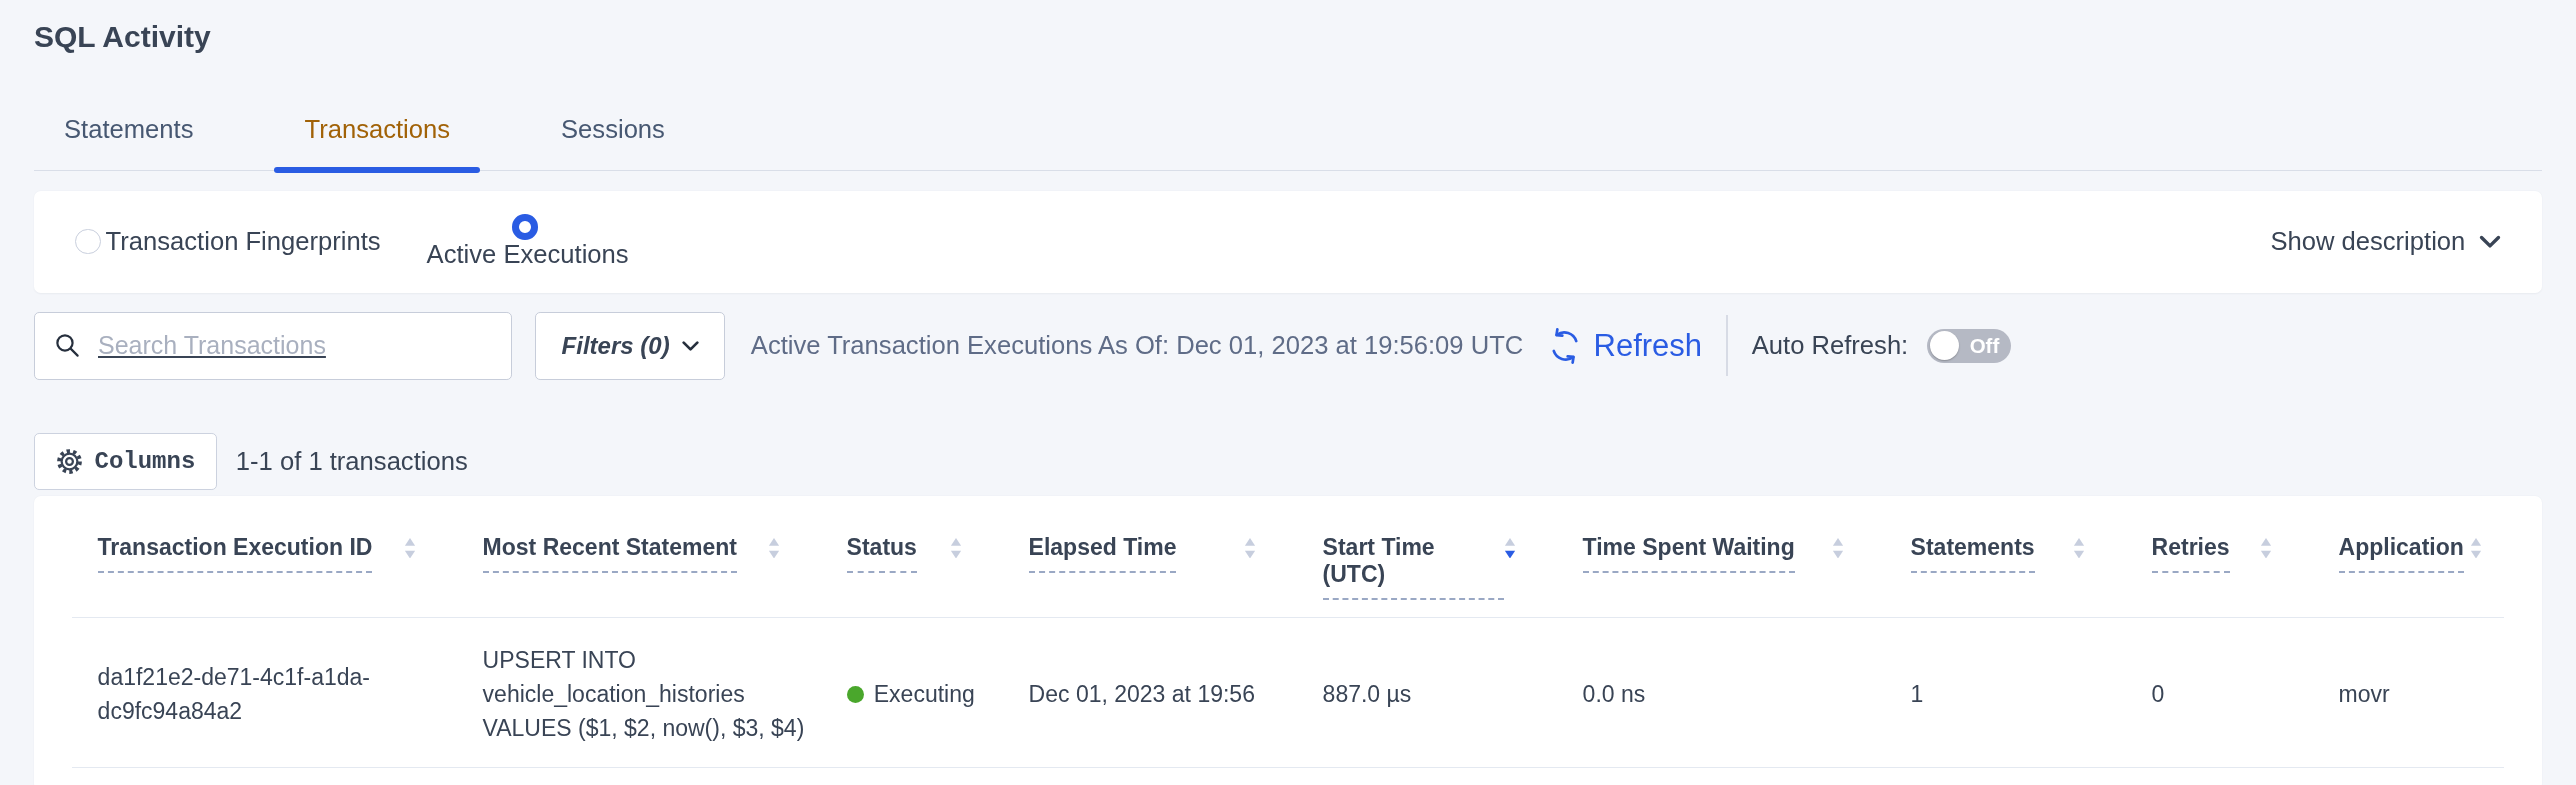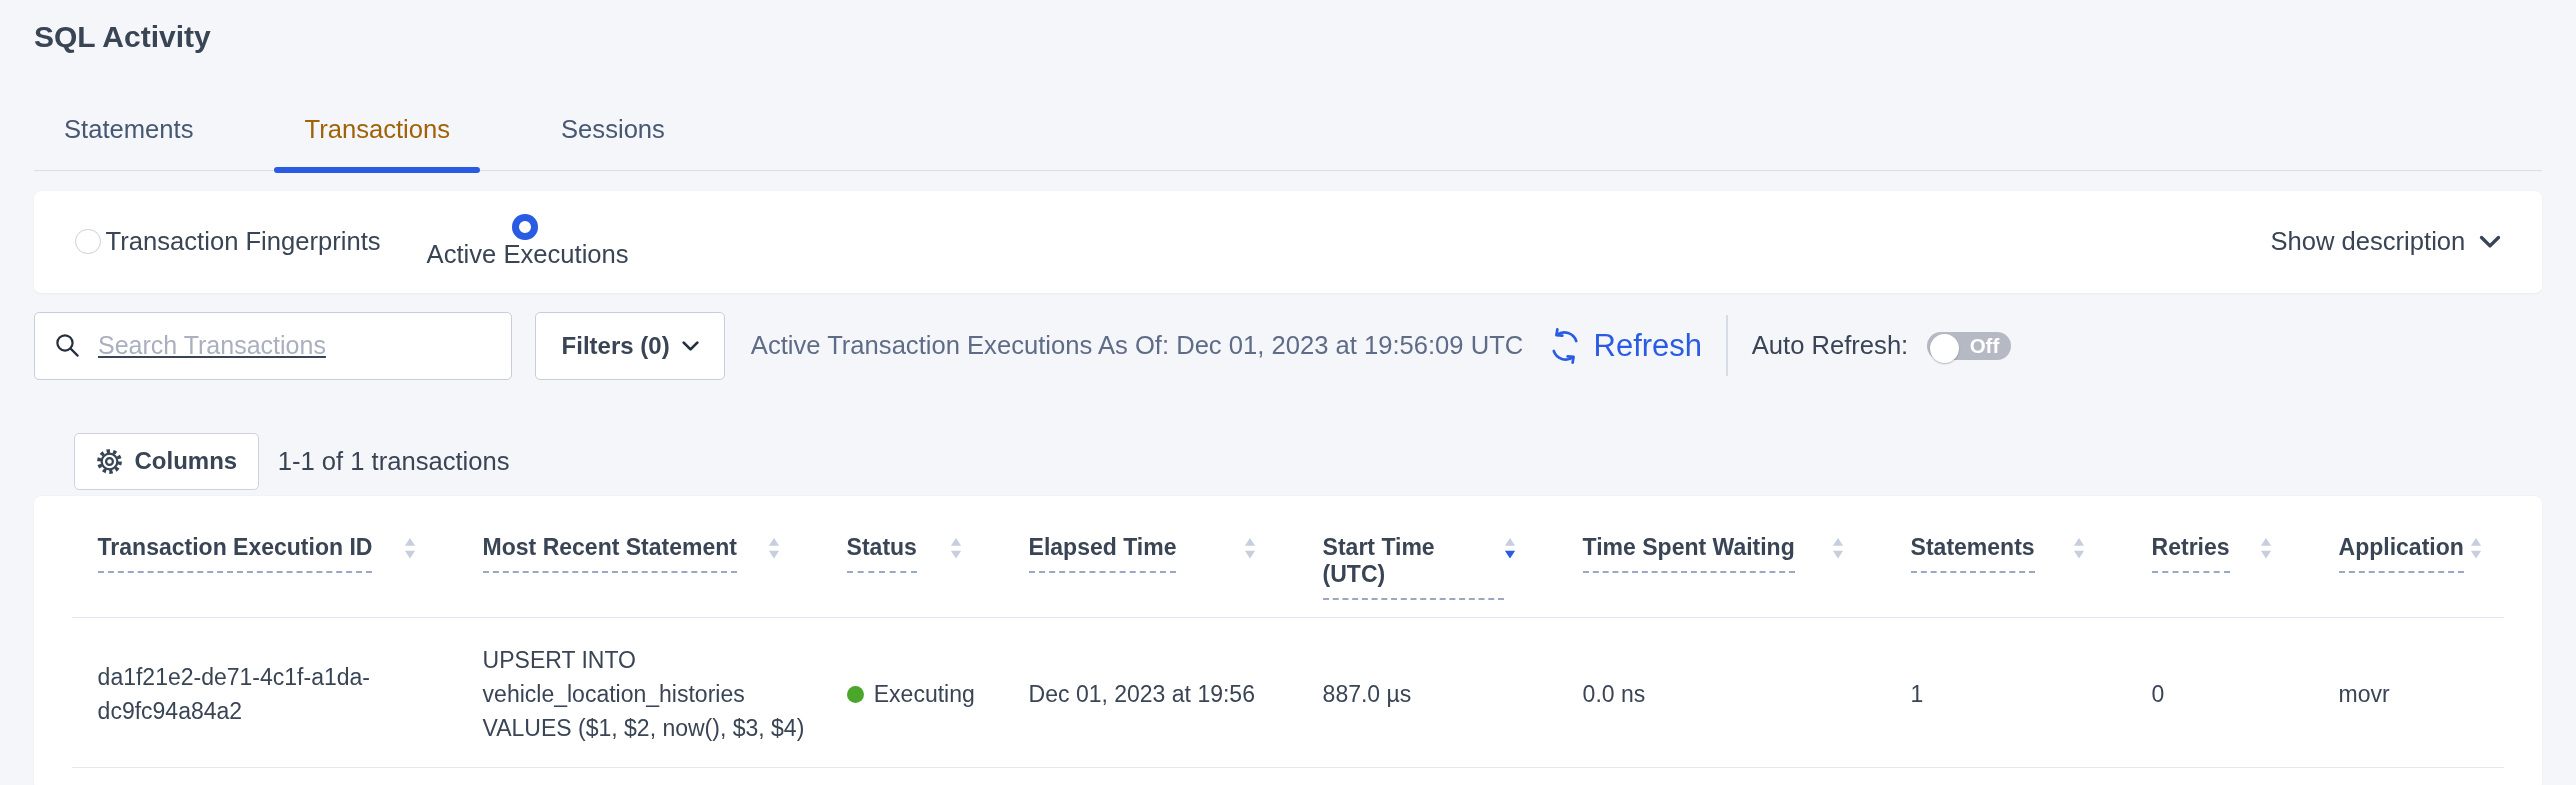--- a/index.html
+++ b/index.html
@@ -93,33 +93,34 @@
   .search-box input::placeholder { color: #a9b0bf; }
   .filters-btn {
     margin-left: 23px;
     height: 68px; padding: 0 25.6px;
     background: #fff;
     border: 1.7px solid #c7cdda; border-radius: 5.1px;
     display: flex; align-items: center; gap: 12px;
     font-size: 24px; font-weight: 700; color: #394455;
     cursor: pointer;
     font-family: "Liberation Sans", sans-serif;
+    font-style: italic;
   }
   .asof-text { margin-left: 25.6px; font-size: 25.6px; color: #5f6c87; }
   .refresh { margin-left: 24px; display: flex; align-items: center; gap: 10.2px; cursor: pointer; }
   .refresh-label { font-size: 31px; color: #2a5ce3; }
   .v-divider {
     margin-left: 24px;
     width: 1.7px; height: 61px; background: #d7dbe5;
   }
   .auto-refresh { margin-left: 24px; display: flex; align-items: center; }
   .auto-refresh-label { font-size: 25.6px; color: #394455; }
   .toggle {
     margin-left: 19px;
-    width: 84px; height: 28px; border-radius: 17px;
+    width: 84px; height: 34px; border-radius: 17px;
     background: #b5b9c4;
     position: relative; cursor: pointer;
     display: flex; align-items: center; justify-content: flex-end;
     padding-right: 12px;
   }
   .toggle .knob {
     position: absolute; left: 2.6px; top: 2.6px;
     width: 29px; height: 29px; border-radius: 50%;
     background: #fff; box-shadow: 0 0.9px 1.7px rgba(0,0,0,0.25);
   }
@@ -127,22 +128,21 @@
 
   
   .table-controls { margin-top: 53px; display: flex; align-items: center; }
   .columns-btn {
     height: 57px; padding: 0 20.5px;
     background: #fff;
     border: 1.7px solid #ccd2df; border-radius: 5.1px;
     display: flex; align-items: center; gap: 12px;
     font-size: 24px; font-weight: 700; color: #394455;
     cursor: pointer;
-    font-family: Liberation Sans, sans-serif;
-    margin-left: 40px;
+    font-family: Liberation Mono, monospace;
   }
   .result-count { margin-left: 19px; font-size: 25.6px; color: #394455; }
 
   
   .table-card {
     margin-top: 6.8px;
     background: #fff;
     border-radius: 6.8px;
     box-shadow: 0 0.9px 1.7px rgba(57,68,85,0.06);
     padding-bottom: 22px;

